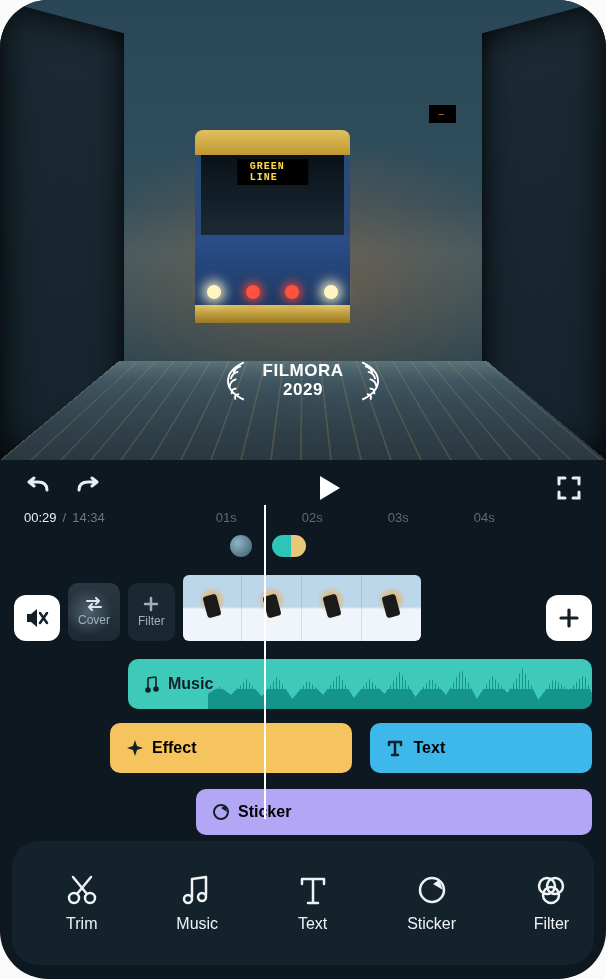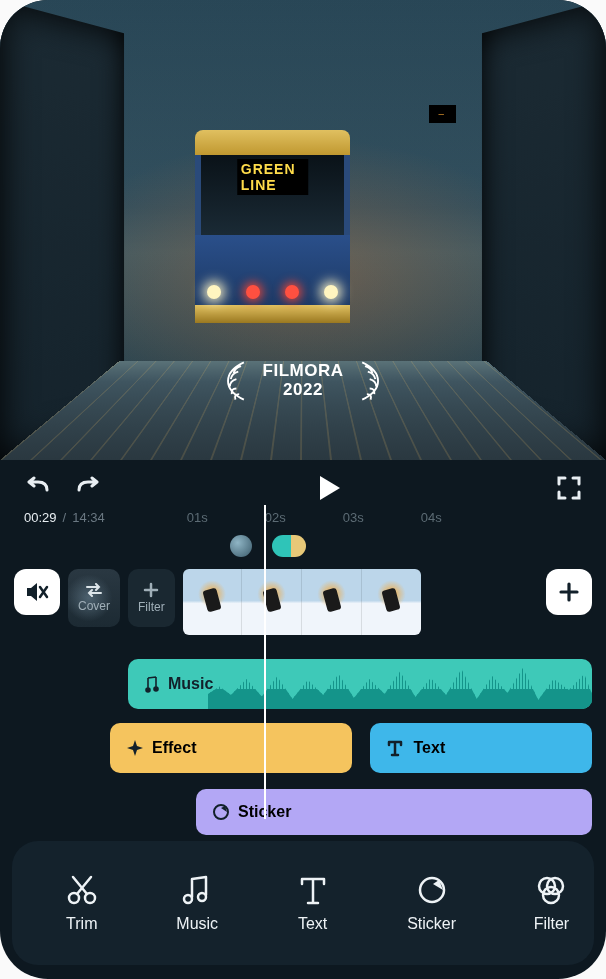--- a/index.html
+++ b/index.html
@@ -20,48 +20,48 @@
   .platform-left{left:0;transform:perspective(400px) rotateY(25deg);transform-origin:left;}
   .platform-right{right:0;transform:perspective(400px) rotateY(-25deg);transform-origin:right;}
   .tracks{position:absolute;left:0;right:0;bottom:0;height:55%;
     background:
       repeating-linear-gradient(90deg, rgba(255,200,100,.15) 0 2px, transparent 2px 30px),
       linear-gradient(to top,#2a3840,#3f5560 70%, #5a7278);
     transform:perspective(300px) rotateX(50deg);transform-origin:bottom;}
   .tram{position:absolute;left:195px;top:130px;width:155px;height:195px;}
   .tram .roof{height:25px;background:linear-gradient(#e0c060,#c09830);border-radius:8px 8px 0 0;}
   .tram .wind{height:80px;background:linear-gradient(#0a1218,#1a2a35);border-left:6px solid #2a4a7a;border-right:6px solid #2a4a7a;position:relative;}
-  .tram .dest{position:absolute;top:4px;left:50%;transform:translateX(-50%);background:#000;color:#ffdc4a;font-size:14px;font-weight:bold;padding:2px 4px;letter-spacing:1px;}
+  .tram .dest{position:absolute;top:4px;left:50%;transform:translateX(-50%);background:#000;color:#ffdc4a;font-size:10px;font-weight:bold;padding:2px 13px;letter-spacing:1px;font-family:Liberation Mono, monospace;}
   .tram .body{height:70px;background:linear-gradient(#2a4f8a,#1d3a66);position:relative;}
   .tram .lights{position:absolute;bottom:6px;left:0;right:0;display:flex;justify-content:space-around;}
   .tram .lights i{width:14px;height:14px;background:#fff5c0;border-radius:50%;box-shadow:0 0 12px 4px rgba(255,245,200,.9);}
   .tram .lights i.red{background:#ff5040;box-shadow:0 0 10px 3px rgba(255,70,50,.8);}
   .tram .skirt{height:18px;background:linear-gradient(#e0c060,#9a7820);}
   .sign{position:absolute;top:105px;right:150px;background:#000;color:#f7a531;font-size:9px;font-family:monospace;padding:4px 10px;letter-spacing:2px;}
   .badge{position:absolute;left:50%;top:360px;transform:translateX(-50%);text-align:center;color:#fff;font-weight:700;}
   .badge .laurel{display:flex;align-items:center;gap:14px;}
   .badge .laurel svg{width:28px;height:42px;}
   .badge .bt{display:flex;flex-direction:column;line-height:1.1;font-size:17px;letter-spacing:.5px;}
   
   .controls{display:flex;align-items:center;justify-content:space-between;padding:14px 24px 6px;}
   .controls svg{display:block;}
   .ctrl-left{display:flex;gap:22px;}
   .timebar{display:flex;align-items:flex-end;gap:6px;padding:2px 24px 10px;font-size:13px;}
   .t-cur{color:#e8eef2;}
   .t-tot{color:#6a7882;}
-  .marks{flex:1;display:flex;color:#5c6b74;font-size:13px;gap:4px;position:relative;margin-left:76px;}
+  .marks{flex:1;display:flex;color:#5c6b74;font-size:13px;gap:12px;position:relative;margin-left:105px;}
   .marks span{width:74px;text-align:left;}
   
   .keyframes{height:26px;position:relative;margin-left:230px;}
   .kf{position:absolute;top:0;width:22px;height:22px;border-radius:50%;}
   .kf1{left:0;background:radial-gradient(circle at 35% 35%, #8fb5c5, #3a5a6a);}
   .kf2{left:42px;width:34px;height:22px;border-radius:11px;
     background:linear-gradient(90deg,#2fc4b8 55%, #e7c878 55%);}
   
-  .media-row{display:flex;align-items:flex-start;gap:8px;padding:8px 14px;position:relative;height:72px;}
+  .media-row{display:flex;align-items:flex-end;gap:8px;padding:8px 14px;position:relative;height:72px;}
   .sq-btn{width:46px;height:46px;border-radius:12px;display:flex;align-items:center;justify-content:center;flex-shrink:0;}
   .white-btn{background:#fff;}
   .dark-chip{background:#1a2831;height:58px;border-radius:10px;display:flex;flex-direction:column;align-items:center;justify-content:center;color:#a0afb8;font-size:12px;gap:2px;padding:0 10px;}
   .cover-chip{background:linear-gradient(#2a3842,#1c2a33);position:relative;overflow:hidden;}
   .cover-chip::before{content:"";position:absolute;inset:0;background:radial-gradient(circle at 40% 50%, rgba(140,170,190,.4), transparent 55%);}
   .cover-chip *{position:relative;}
   .clips{height:66px;border-radius:6px;overflow:hidden;display:flex;position:relative;width:238px;}
   .clip{flex:1;background:
     radial-gradient(ellipse 40% 35% at 50% 38%, #f4a838, transparent 60%),
     linear-gradient(to bottom,#bcd6ea 0%,#bcd6ea 48%,#f0f5fb 52%,#f0f5fb 100%);
@@ -113,21 +113,21 @@
         </div>
       <div class="skirt"></div>
     </div>
     <div class="badge">
       <div class="laurel">
         <svg viewBox="0 0 30 44">
             <path d="M25 2 Q8 10 8 22 Q8 34 25 42 M22 6 Q15 8 14 14 M19 12 Q12 14 11 20 M17 20 Q10 22 10 28 M17 30 Q11 30 12 36 M20 36 Q14 36 16 42" fill="none" stroke="#fff" stroke-width="2"></path>
           </svg>
         <div class="bt">
           <span>FILMORA</span>
-          <span>2022</span>
+          <span>2029</span>
         </div>
         <svg viewBox="0 0 30 44" style="transform:scaleX(-1)">
             <path d="M25 2 Q8 10 8 22 Q8 34 25 42 M22 6 Q15 8 14 14 M19 12 Q12 14 11 20 M17 20 Q10 22 10 28 M17 30 Q11 30 12 36 M20 36 Q14 36 16 42" fill="none" stroke="#fff" stroke-width="2"></path>
           </svg>
       </div>
     </div>
   </div>
 
   <div class="controls">
     <div class="ctrl-left">

